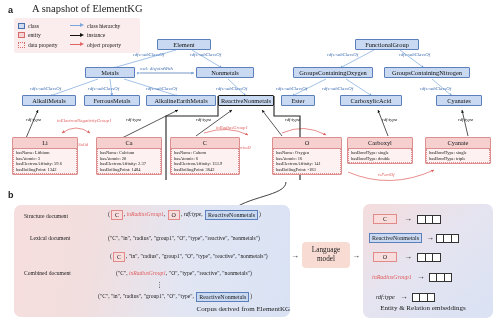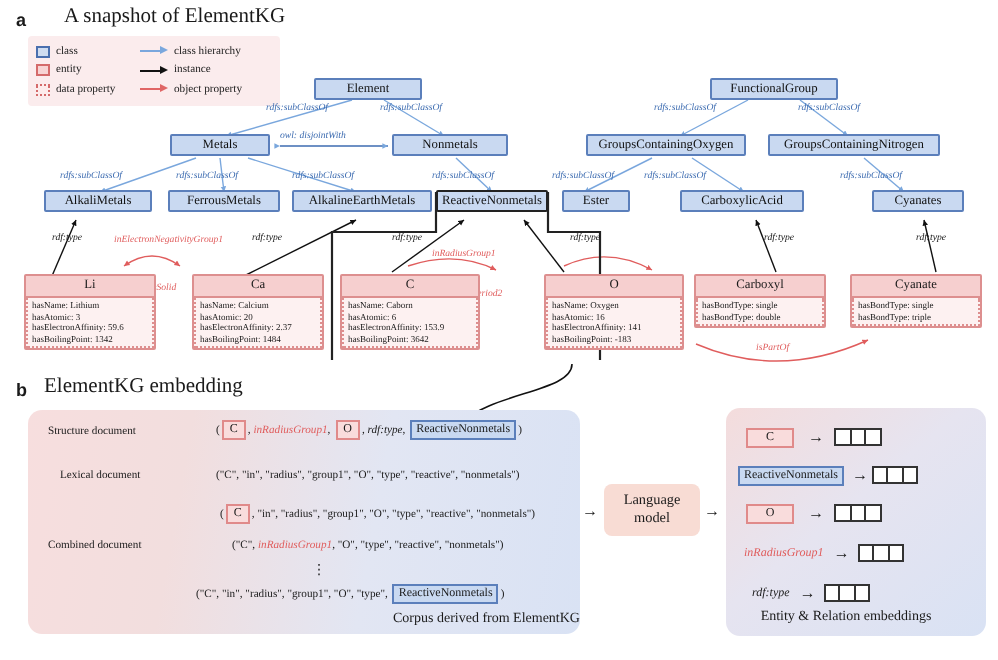--- a/index.html
+++ b/index.html
@@ -278,21 +278,20 @@
 
   <div class="abs ent-box" style="left:425px;top:137px;width:66px;">
     <div class="ent-head">Cyanate</div>
     <div class="ent-props">
       <div>hasBondType: single</div>
       <div>hasBondType: triple</div>
     </div>
   </div>
 
   <div class="abs panel-letter" style="left:8px;top:190px;">b</div>
-  <div class="abs panel-title" style="left:22px;top:188px;">ElementKG embedding</div>
 
   <div class="abs corpus" style="left:14px;top:205px;width:276px;height:112px;"></div>
 
   <div class="abs rowlab" style="left:24px;top:213px;">Structure document</div>
   <div class="abs doc" style="left:108px;top:210px;">
     <span>(</span><span class="tok-red">C</span><span>,</span> <span class="rel">inRadiusGroup1</span><span>,</span> <span class="tok-red">O</span><span>,</span> <span class="rdft">rdf:type</span><span>,</span> <span class="tok-blue">ReactiveNonmetals</span><span>)</span>
   </div>
 
   <div class="abs rowlab" style="left:30px;top:235px;">Lexical document</div>
   <div class="abs doc" style="left:108px;top:235px;">("C", "in", "radius", "group1", "O", "type", "reactive", "nonmetals")</div>

